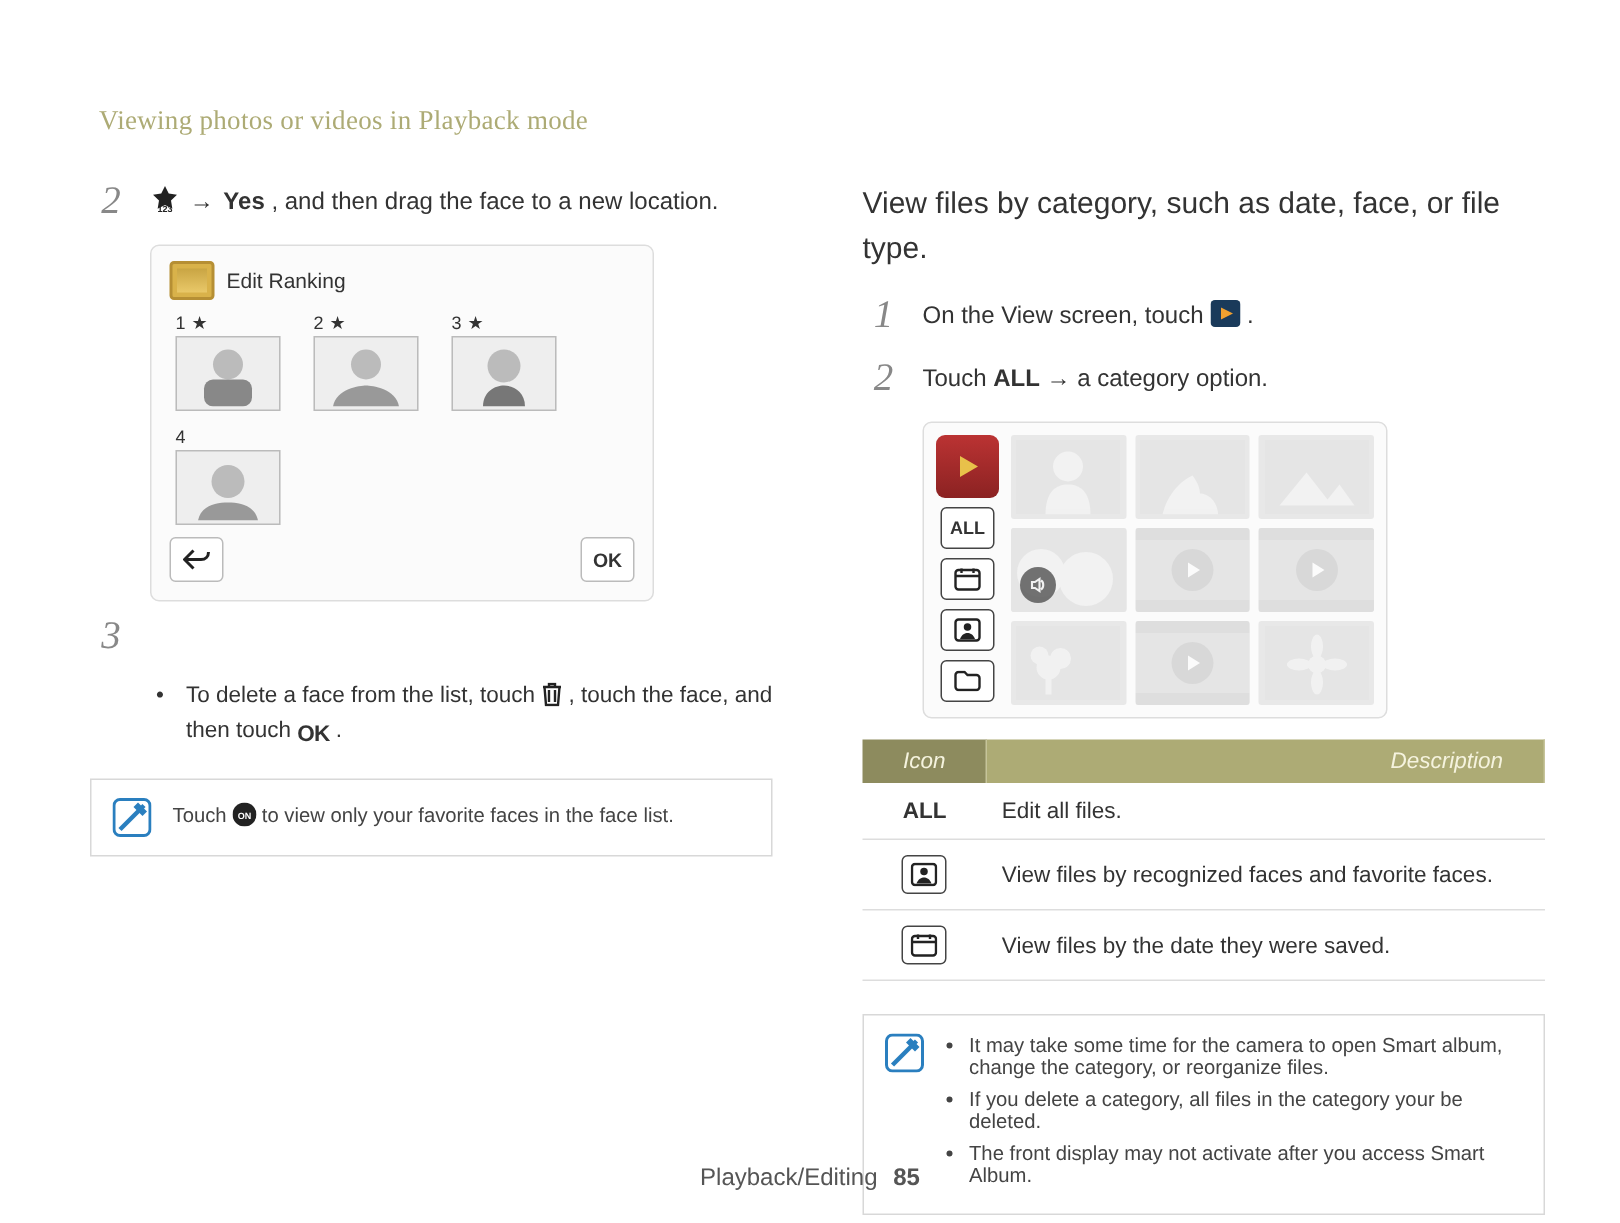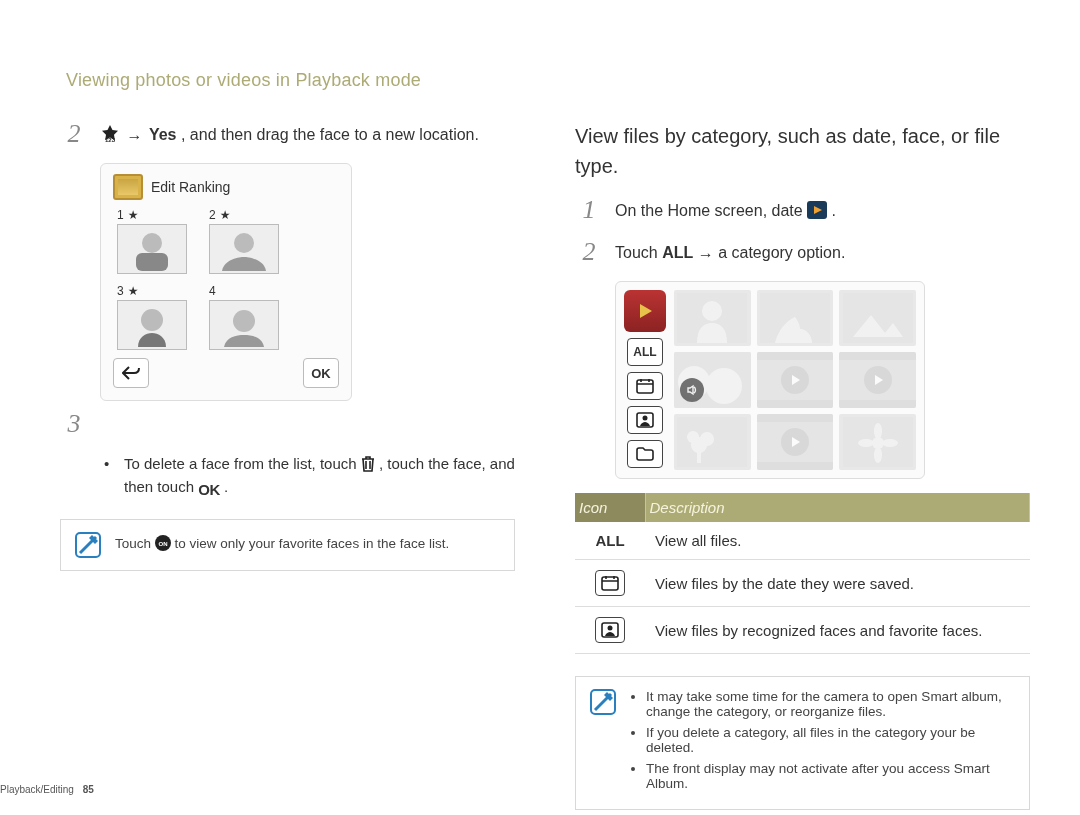--- a/index.html
+++ b/index.html
@@ -23,20 +23,21 @@
     width: 1080px; height: 815px;
     padding: 70px 50px 0 60px;
     position: relative;
   }
   .page-title {
     color: var(--olive);
     font-size: 18px;
     font-weight: 400;
     margin: 0 0 30px 6px;
     letter-spacing: 0.2px;
+    font-family: Liberation Serif, serif;
   }
   .cols {
     display: flex;
     gap: 60px;
   }
   .col { flex: 1 1 0; min-width: 0; }
   .step {
     display: flex;
     align-items: flex-start;
     gap: 12px;
@@ -70,21 +71,21 @@
     font-size: 15px;
     letter-spacing: -0.5px;
   }
   .icon-trash svg, .icon-star-rank svg, .icon-play-tile svg, .icon-mon svg,
   .icon-cal svg, .icon-face svg, .icon-folder svg, .icon-note svg {
     display: block;
   }
   
   .figure-rank {
     margin: 10px 0 10px 40px;
-    width: 252px;
+    width: 336px;
     border: 1px solid #ddd;
     border-radius: 6px;
     background: #fbfbfb;
     padding: 10px 12px 12px;
   }
   .figure-rank .header {
     display: flex;
     align-items: center;
     gap: 8px;
     margin-bottom: 8px;
@@ -236,22 +237,22 @@
   .tbl {
     width: 100%;
     border-collapse: collapse;
     font-size: 15px;
   }
   .tbl thead th {
     background: var(--olive);
     color: #f5f3de;
     font-style: italic;
     font-weight: 400;
-    text-align: left;
-    padding: 6px 4px;
+    text-align: right;
+    padding: 6px 27px;
     border-right: 1px solid #c6c49a;
   }
   .tbl thead th:first-child {
     width: 70px;
     background: var(--olive-dark);
   }
   .tbl tbody td {
     border-bottom: 1px solid #ddd;
     padding: 10px 10px;
     vertical-align: middle;
@@ -262,21 +263,22 @@
     width: 70px;
   }
   .tbl-icon {
     width: 30px; height: 26px;
     border-width: 1.5px;
   }
   .footer {
     position: absolute;
     bottom: 20px;
     left: 0; right: 0;
-    font-size: 10px;
+    text-align: center;
+    font-size: 16px;
     color: #555;
   }
   .footer .pnum { font-weight: 700; margin-left: 6px; }
   .silhouette { fill: #f3f3f3; }
 </style>
 </head>
 <body>
 
 <div class="page">
 
@@ -408,21 +410,21 @@
 
     </div>
 
     <div class="col">
 
       <p class="para">View files by category, such as date, face, or file type.</p>
 
       <div class="step">
         <div class="step-num">1</div>
         <div class="step-body">
-          <span>On the Home screen, date </span>
+          <span>On the View screen, touch </span>
           <span class="icon-inline icon-play-tile">
             <svg width="20" height="18" viewBox="0 0 20 18">
                 <rect x="0" y="0" width="20" height="18" rx="3" fill="#1a3a5a"></rect>
                 <polygon points="7,5 15,9 7,13" fill="#f0a030"></polygon>
               </svg>
           </span>
           <span>.</span>
         </div>
       </div>
 
@@ -571,45 +573,45 @@
       <table class="tbl">
         <thead>
           <tr>
             <th>Icon</th>
             <th>Description</th>
           </tr>
         </thead>
         <tbody>
           <tr>
             <td><span style="font-weight:800;">ALL</span></td>
-            <td>View all files.</td>
-          </tr>
-          <tr>
-            <td>
-              <span class="tbl-icon">
-                <svg width="18" height="16" viewBox="0 0 18 16">
-                    <rect x="1" y="2" width="16" height="13" rx="2" fill="none" stroke="#222" stroke-width="1.6"></rect>
-                    <path d="M1 6h16M5 1v3M13 1v3" stroke="#222" stroke-width="1.6"></path>
-                  </svg>
-              </span>
-            </td>
-            <td>View files by the date they were saved.</td>
+            <td>Edit all files.</td>
           </tr>
           <tr>
             <td>
               <span class="tbl-icon">
                 <svg width="18" height="16" viewBox="0 0 18 16">
                     <rect x="1" y="1" width="16" height="14" rx="2" fill="none" stroke="#222" stroke-width="1.6"></rect>
                     <circle cx="9" cy="6" r="2.5" fill="#222"></circle>
                     <path d="M4 14c1-3 3.5-4 5-4s4 1 5 4" fill="#222"></path>
                   </svg>
               </span>
             </td>
             <td>View files by recognized faces and favorite faces.</td>
           </tr>
+          <tr>
+            <td>
+              <span class="tbl-icon">
+                <svg width="18" height="16" viewBox="0 0 18 16">
+                    <rect x="1" y="2" width="16" height="13" rx="2" fill="none" stroke="#222" stroke-width="1.6"></rect>
+                    <path d="M1 6h16M5 1v3M13 1v3" stroke="#222" stroke-width="1.6"></path>
+                  </svg>
+              </span>
+            </td>
+            <td>View files by the date they were saved.</td>
+          </tr>
         </tbody>
       </table>
 
       <div class="note-box" style="margin-top:22px;">
         <div class="note-icon">
           <svg width="26" height="26" viewBox="0 0 26 26">
               <rect x="1" y="1" width="24" height="24" rx="4" fill="none" stroke="#2a7fbf" stroke-width="2"></rect>
               <path d="M5 21 21 5" stroke="#2a7fbf" stroke-width="3"></path>
               <path d="M17 3l6 6-3 3-6-6z" fill="#2a7fbf"></path>
             </svg>

